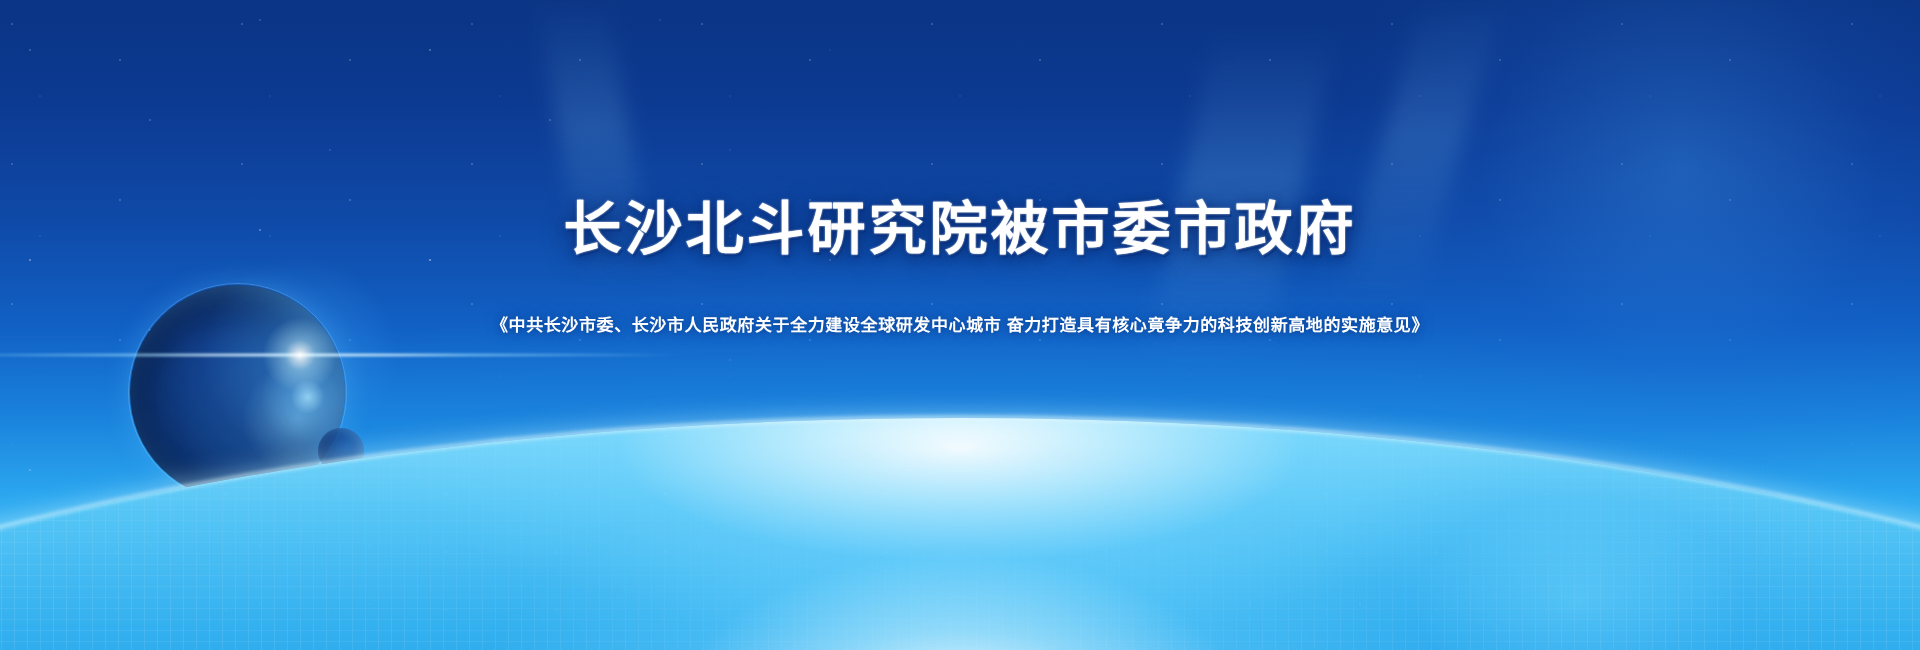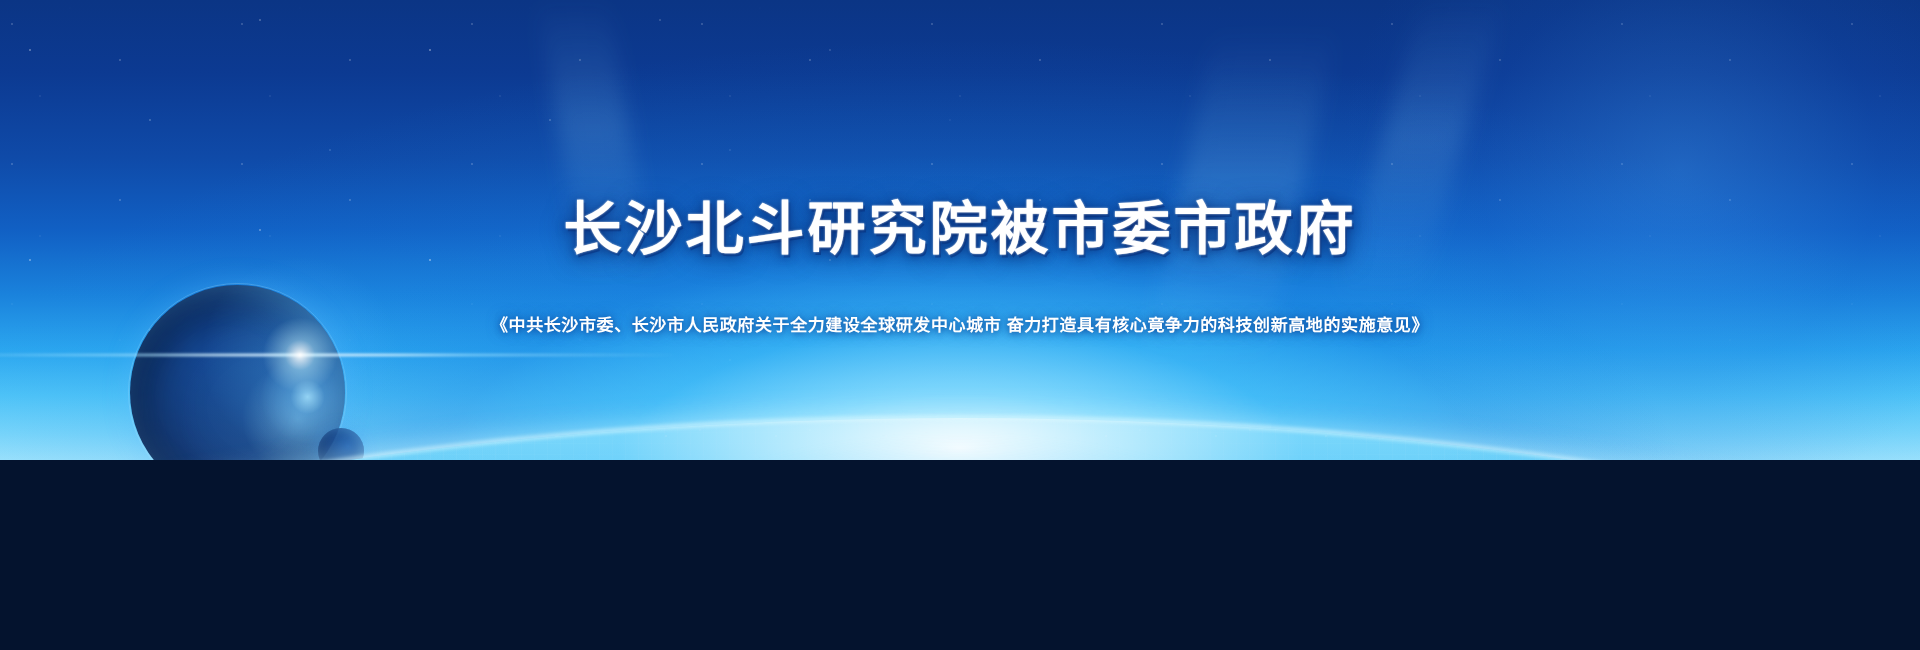--- a/index.html
+++ b/index.html
@@ -2,21 +2,21 @@
 <html lang="zh-CN"><head>
 <meta charset="utf-8">
 <title>banner</title>
 <style>
   html,body{margin:0;padding:0;background:#04132e;}
   *{box-sizing:border-box;}
 
   .banner{
     position:relative;
     width:1920px;
-    height:460px;
+    height:650px;
     overflow:hidden;
     font-family:"Liberation Sans","DejaVu Sans",sans-serif;
     background:
       radial-gradient(ellipse 1100px 520px at 50% 108%,
           rgba(255,255,255,0.98) 0%,
           rgba(222,246,255,0.92) 9%,
           rgba(150,226,255,0.70) 20%,
           rgba(60,186,248,0.45) 33%,
           rgba(20,120,220,0.20) 48%,
           rgba(8,60,160,0.00) 66%),

